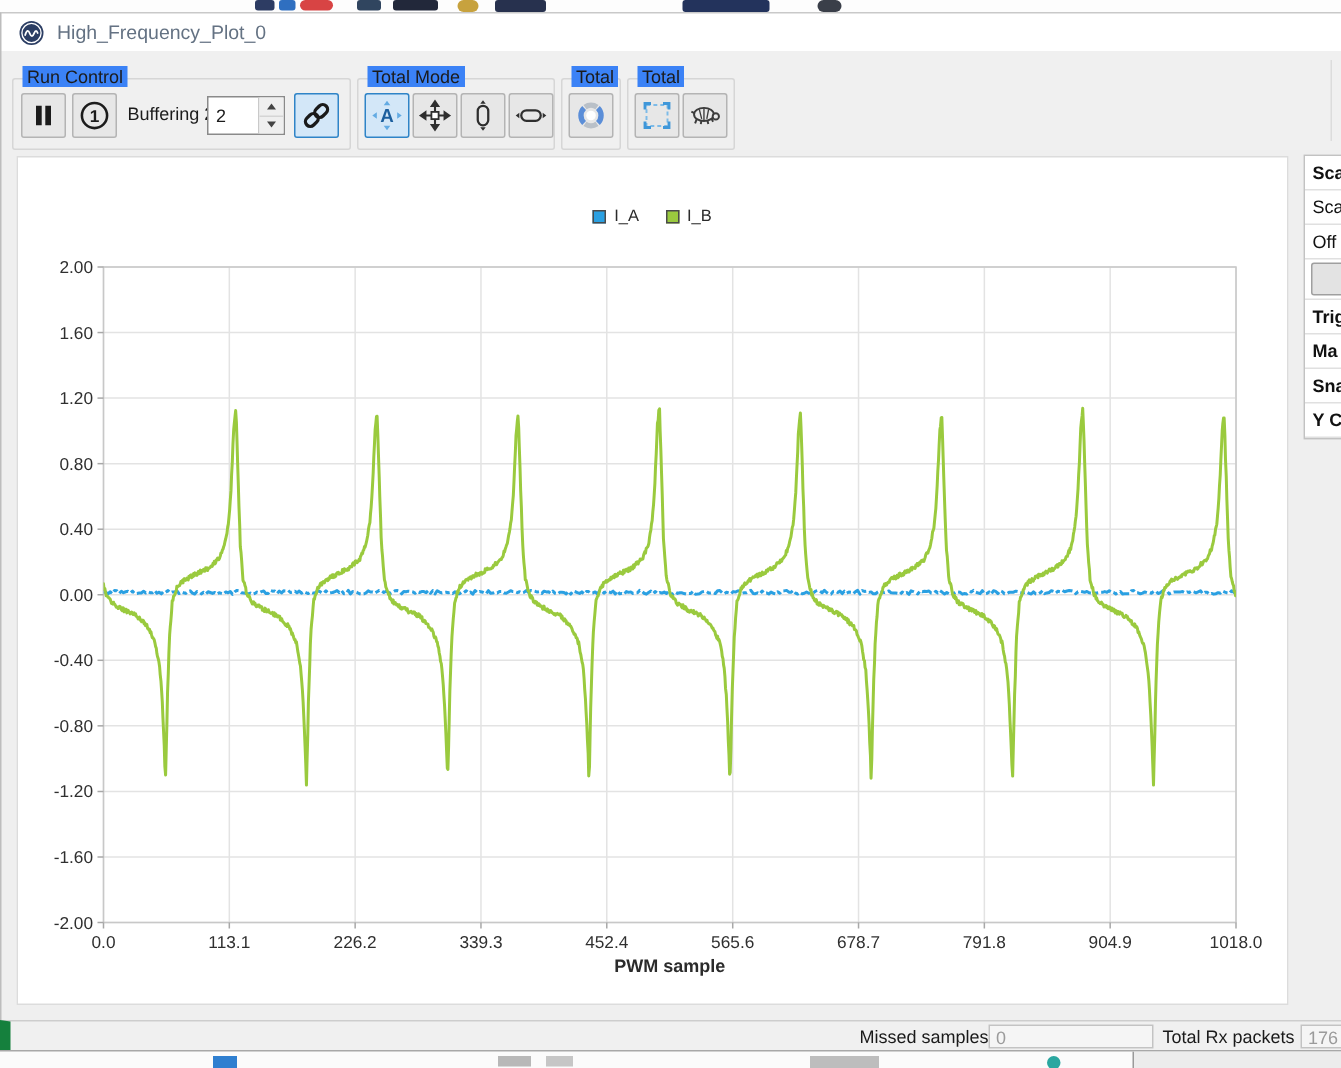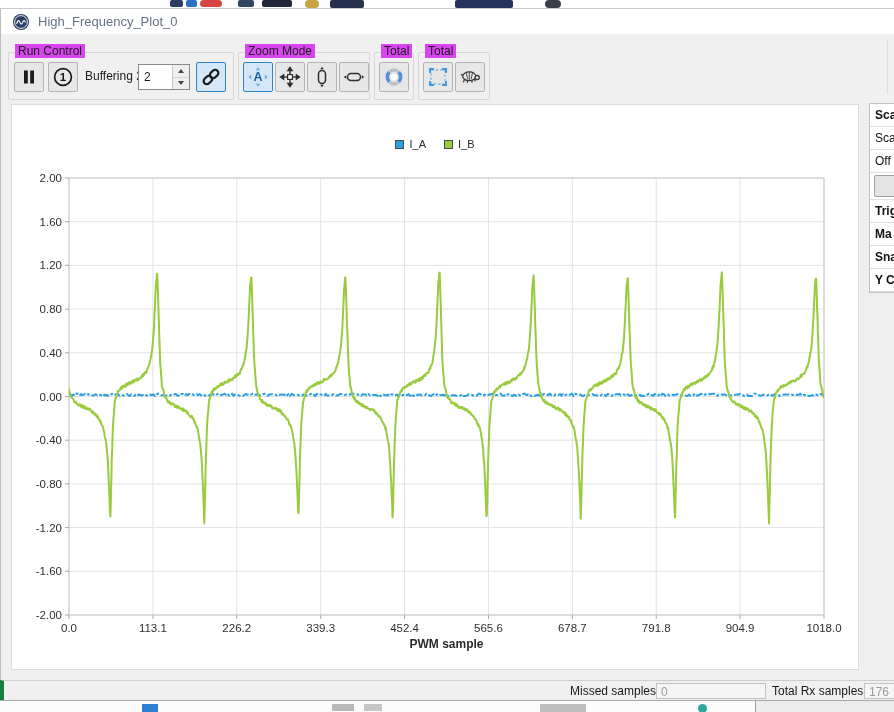--- a/index.html
+++ b/index.html
@@ -17,21 +17,21 @@
     border-top:1px solid #c9c9c9;border-left:1px solid #bdbdbd;
     display:flex;align-items:center;box-sizing:border-box;
   }
   .titlebar .wicon{margin-left:11px;width:18px;height:18px;flex:0 0 auto;}
   .titlebar .wtitle{margin-left:8px;font-size:13px;color:#647283;}
   .toolbar{
     position:absolute;left:0;top:34px;width:894px;height:66px;background:#f0f0f0;
     border-left:1px solid #bdbdbd;box-sizing:border-box;
   }
   .grp{position:absolute;top:18px;height:46px;border:1px solid #d6d6d6;border-radius:2px;}
-  .grp-title{position:absolute;top:-9px;left:6px;background:#d946ef;padding:0 3px;font-size:12px;color:#1b1b1b;white-space:nowrap;}
+  .grp-title{position:absolute;top:-9px;left:6px;background:#3b82f6;padding:0 3px;font-size:12px;color:#1b1b1b;white-space:nowrap;}
   .tbtn{
     position:absolute;top:9px;width:30px;height:30px;background:#e7e7e7;border:1px solid #b4b4b4;
     border-radius:2px;display:flex;align-items:center;justify-content:center;box-sizing:border-box;padding:0;
   }
   .tbtn.sel{background:#d3e7f8;border:1px solid #2f84c7;}
   .rc-label{position:absolute;top:16px;font-size:12px;color:#1b1b1b;white-space:nowrap;}
   .spin{
     position:absolute;top:11px;width:52px;height:26px;background:#ffffff;border:1px solid #8a8a8a;
     box-sizing:border-box;display:flex;
   }
@@ -54,21 +54,21 @@
     position:absolute;left:868px;top:3px;width:60px;background:#ffffff;
     border:1px solid #c2c2c2;box-sizing:border-box;
   }
   .panel-row{height:22px;border-bottom:1px solid #e0e0e0;display:flex;align-items:center;padding-left:5px;font-size:12px;color:#111;white-space:nowrap;overflow:hidden;}
   .panel-row.hdr{font-weight:bold;}
   .panel-btn-row{height:26px;border-bottom:1px solid #e0e0e0;display:flex;align-items:center;padding:0 0 0 4px;}
   .panel-btn{width:46px;height:20px;background:#e3e3e3;border:1px solid #9f9f9f;border-radius:2px;}
   
   .statusbar{
     position:absolute;left:0;top:680px;width:894px;height:20px;background:#f0f0f0;
-    border-top:1px solid #cdcdcd;border-left:4px solid #15803d;box-sizing:border-box;
+    border-top:1px solid #cdcdcd;border-left:7px solid #15803d;box-sizing:border-box;
   }
   .slabel{position:absolute;top:3px;font-size:12px;color:#1a1a1a;white-space:nowrap;}
   .sfield{
     position:absolute;top:2px;height:16px;background:#f5f5f5;border:1px solid #c3c3c3;
     box-sizing:border-box;font-size:12px;color:#9b9b9b;padding:1px 4px;white-space:nowrap;
   }
   
   .bottom-sliver{position:absolute;left:0;top:700px;width:894px;height:12px;background:#fbfbfb;border-top:1px solid #a8a8a8;overflow:hidden;}
   .bblob{position:absolute;top:3px;}
 </style>
@@ -128,21 +128,21 @@
       <svg width="22" height="22" viewBox="0 0 22 22">
         <g fill="none" stroke="#1a1a1a" stroke-width="2.2" stroke-linecap="round">
           <rect x="3.2" y="10.8" width="9.4" height="6.4" rx="3.2" transform="rotate(-45 7.9 14)"></rect>
           <rect x="9.4" y="4.8" width="9.4" height="6.4" rx="3.2" transform="rotate(-45 14.1 8)"></rect>
         </g>
       </svg>
     </button>
   </div>
 
   <div class="grp" style="left:237px;width:130px;">
-    <span class="grp-title">Zoom Mode</span>
+    <span class="grp-title">Total Mode</span>
     <button class="tbtn sel" style="left:4px;">
       <svg width="22" height="22" viewBox="0 0 22 22">
         <text x="11" y="15.2" text-anchor="middle" font-size="12.5" font-weight="bold" fill="#1c5f9e" font-family="Liberation Sans, sans-serif">A</text>
         <path d="M11 1.2 L8.8 4.2 H13.2 Z" fill="#63abe3"></path>
         <path d="M11 20.8 L8.8 17.8 H13.2 Z" fill="#63abe3"></path>
         <path d="M1.2 11 L4.2 8.8 V13.2 Z" fill="#63abe3"></path>
         <path d="M20.8 11 L17.8 8.8 V13.2 Z" fill="#63abe3"></path>
       </svg>
     </button>
     <button class="tbtn" style="left:36px;">
@@ -325,21 +325,21 @@
       <div class="panel-row hdr">Trig</div>
       <div class="panel-row hdr">Ma</div>
       <div class="panel-row hdr">Sna</div>
       <div class="panel-row hdr">Y C</div>
     </div>
 </div>
 
 <div class="statusbar">
   <span class="slabel" style="left:566px;width:82px;text-align:right;">Missed samples</span>
   <span class="sfield" style="left:652px;width:110px;">0</span>
-  <span class="slabel" style="left:768px;">Total Rx samples</span>
+  <span class="slabel" style="left:768px;">Total Rx packets</span>
   <span class="sfield" style="left:860px;width:60px;">176</span>
 </div>
 
 <div class="bottom-sliver">
   <div class="bblob" style="left:142px;width:16px;height:8px;background:#2f7fd0;"></div>
   <div class="bblob" style="left:332px;width:22px;height:7px;background:#b8b8b8;"></div>
   <div class="bblob" style="left:364px;width:18px;height:7px;background:#c6c6c6;"></div>
   <div class="bblob" style="left:540px;width:46px;height:8px;background:#bdbdbd;"></div>
   <div class="bblob" style="left:698px;width:9px;height:9px;background:#2aa7a0;border-radius:50%;"></div>
   <div class="bblob" style="left:755px;width:1px;height:12px;top:0;background:#9a9a9a;"></div>

